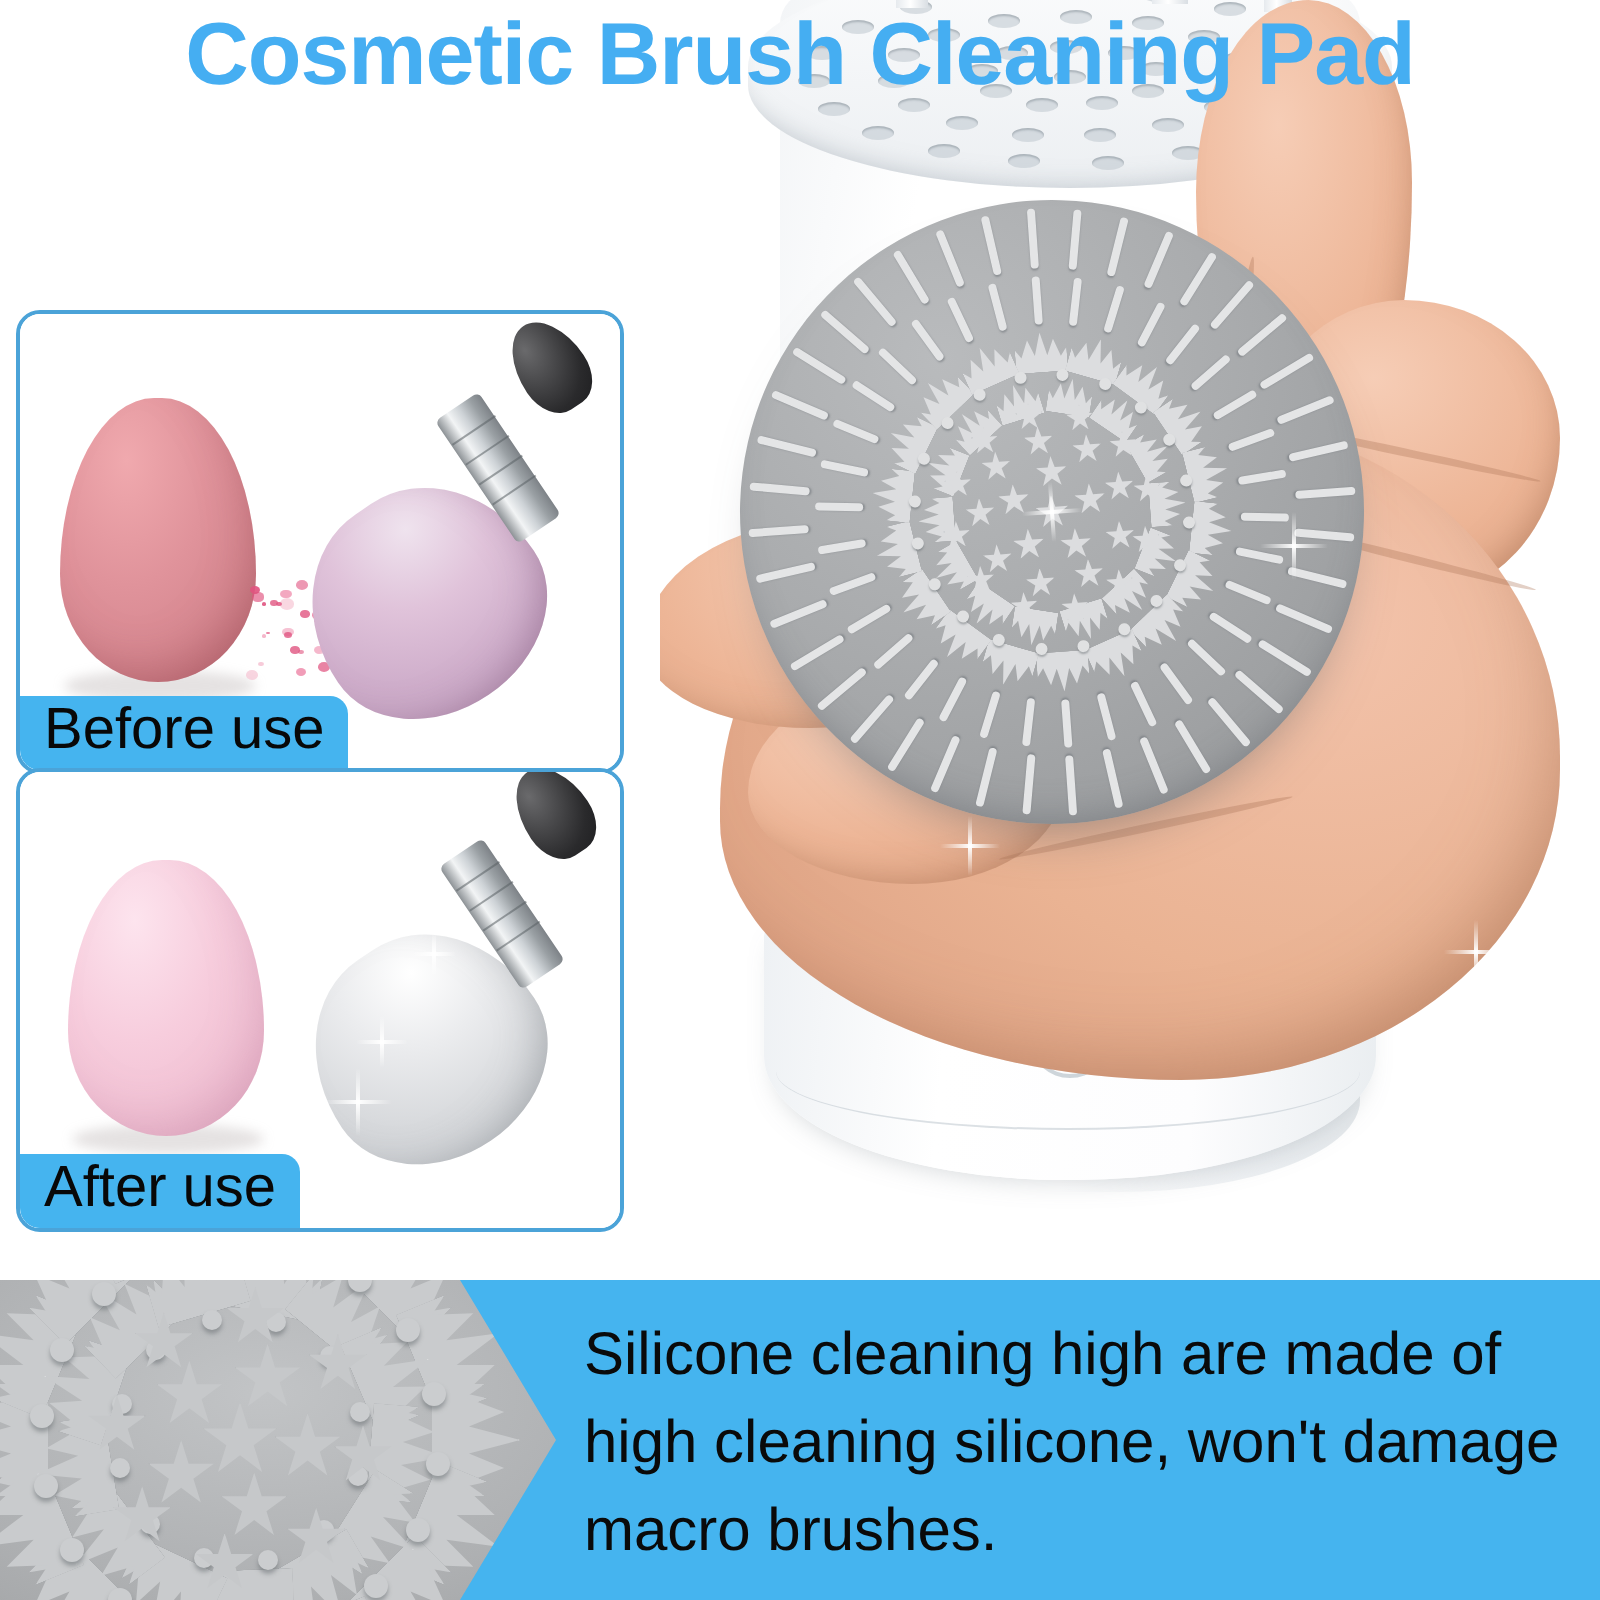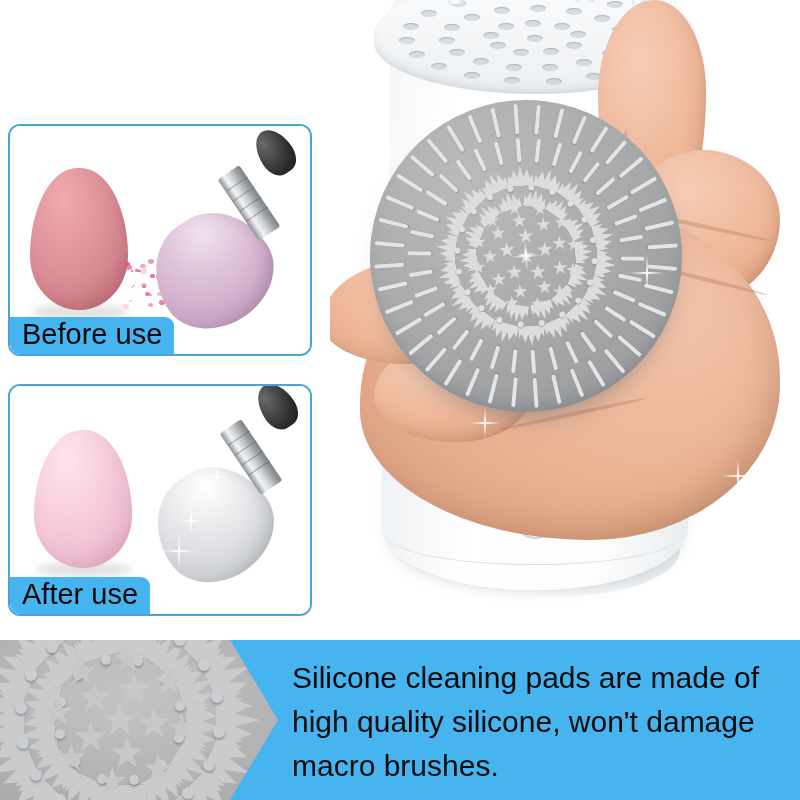--- a/index.html
+++ b/index.html
@@ -79,21 +79,21 @@
 
   
   .title{position:absolute;left:0;top:2px;width:800px;text-align:center;
      font-size:44px;font-weight:bold;letter-spacing:-.5px;line-height:52px;z-index:40;}
   .subtitle{position:absolute;left:0;top:66px;width:800px;text-align:center;
      font-size:33px;color:#161616;line-height:44px;z-index:40;}
 
   
   .card{position:absolute;left:8px;width:300px;height:228px;background:#fff;
      border:2px solid #4ba3d8;border-radius:12px;overflow:hidden;z-index:30;}
-  #card-before{top:124px;}
+  #card-before{top:155px;}
   #card-after{top:384px;}
   .card-label{position:absolute;left:0;bottom:0;padding:1px 12px 3px 12px;
      font-size:29px;color:#080808;border-radius:0 9px 0 9px;z-index:5;}
   .card-scene{position:absolute;inset:0;background:#fff;}
 
   
   .sponge{position:absolute;border-radius:48% 48% 50% 50%/62% 62% 38% 38%;}
   .sponge-shadow{position:absolute;background:rgba(160,150,150,.28);
      border-radius:50%;filter:blur(3px);}
 
@@ -357,20 +357,21 @@
         <div class="star" style="left: 131.94px; top: 194.934px; width: 14px; height: 14px;"></div>
         <div class="spark" style="left: 141px; top: 141px; width: 30px; height: 30px;"></div>
       </div>
 
     <div class="spark" style="left:26px;top:172px;width:26px;height:26px;"></div>
     <div class="spark" style="left:300px;top:296px;width:34px;height:34px;"></div>
     <div class="spark" style="left:140px;top:448px;width:30px;height:30px;"></div>
     <div class="spark" style="left:392px;top:500px;width:32px;height:32px;"></div>
   </div>
 
+  <div class="title" style="color: rgb(69, 174, 242);">Cosmetic Brush Cleaning Pad</div>
 
   <div class="card" id="card-before" style="border-color: rgb(75, 163, 216);">
     <div class="card-scene">
 
       <div class="sponge-shadow" style="left:22px;top:178px;width:96px;height:16px;"></div>
       <div class="sponge" style="left:20px;top:42px;width:98px;height:142px;
                   background:radial-gradient(110% 115% at 34% 22%,#f0a9ae 0%,#e0939b 38%,#d2838c 72%,#c2747e 100%);
                   box-shadow:inset -10px -14px 26px -14px rgba(150,70,80,.6);"></div>
 
       <div id="powder" style="position: absolute; left: 112px; top: 132px; width: 92px; height: 58px;">
@@ -552,20 +553,20 @@
         <div class="macro-star" style="left: 43.4746px; top: 57.3437px; width: 30px; height: 30px;"></div>
         <div class="macro-star" style="left: 66.9088px; top: 16.0811px; width: 30px; height: 30px;"></div>
         <div class="macro-star" style="left: 112.656px; top: 3.47456px; width: 30px; height: 30px;"></div>
         <div class="macro-star" style="left: 153.919px; top: 26.9088px; width: 30px; height: 30px;"></div>
         <div class="macro-star" style="left: 166.525px; top: 72.6563px; width: 30px; height: 30px;"></div>
         <div class="macro-star" style="left: 143.091px; top: 113.919px; width: 30px; height: 30px;"></div>
         <div class="macro-star" style="left: 97.3437px; top: 126.525px; width: 30px; height: 30px;"></div>
       </div>
     <div class="banner" id="banner" style="background: rgb(69, 180, 239);"></div>
     <div class="banner-text" style="color: rgb(10, 10, 10);">
-      <div>Silicone cleaning pads are made of</div>
-      <div>high quality silicone, won't damage</div>
+      <div>Silicone cleaning high are made of</div>
+      <div>high cleaning silicone, won't damage</div>
       <div>macro brushes.</div>
     </div>
   </div>
 
   <span class="sr">close-up macro of silicone pad texture</span>
 </div>
 
 </body></html>

